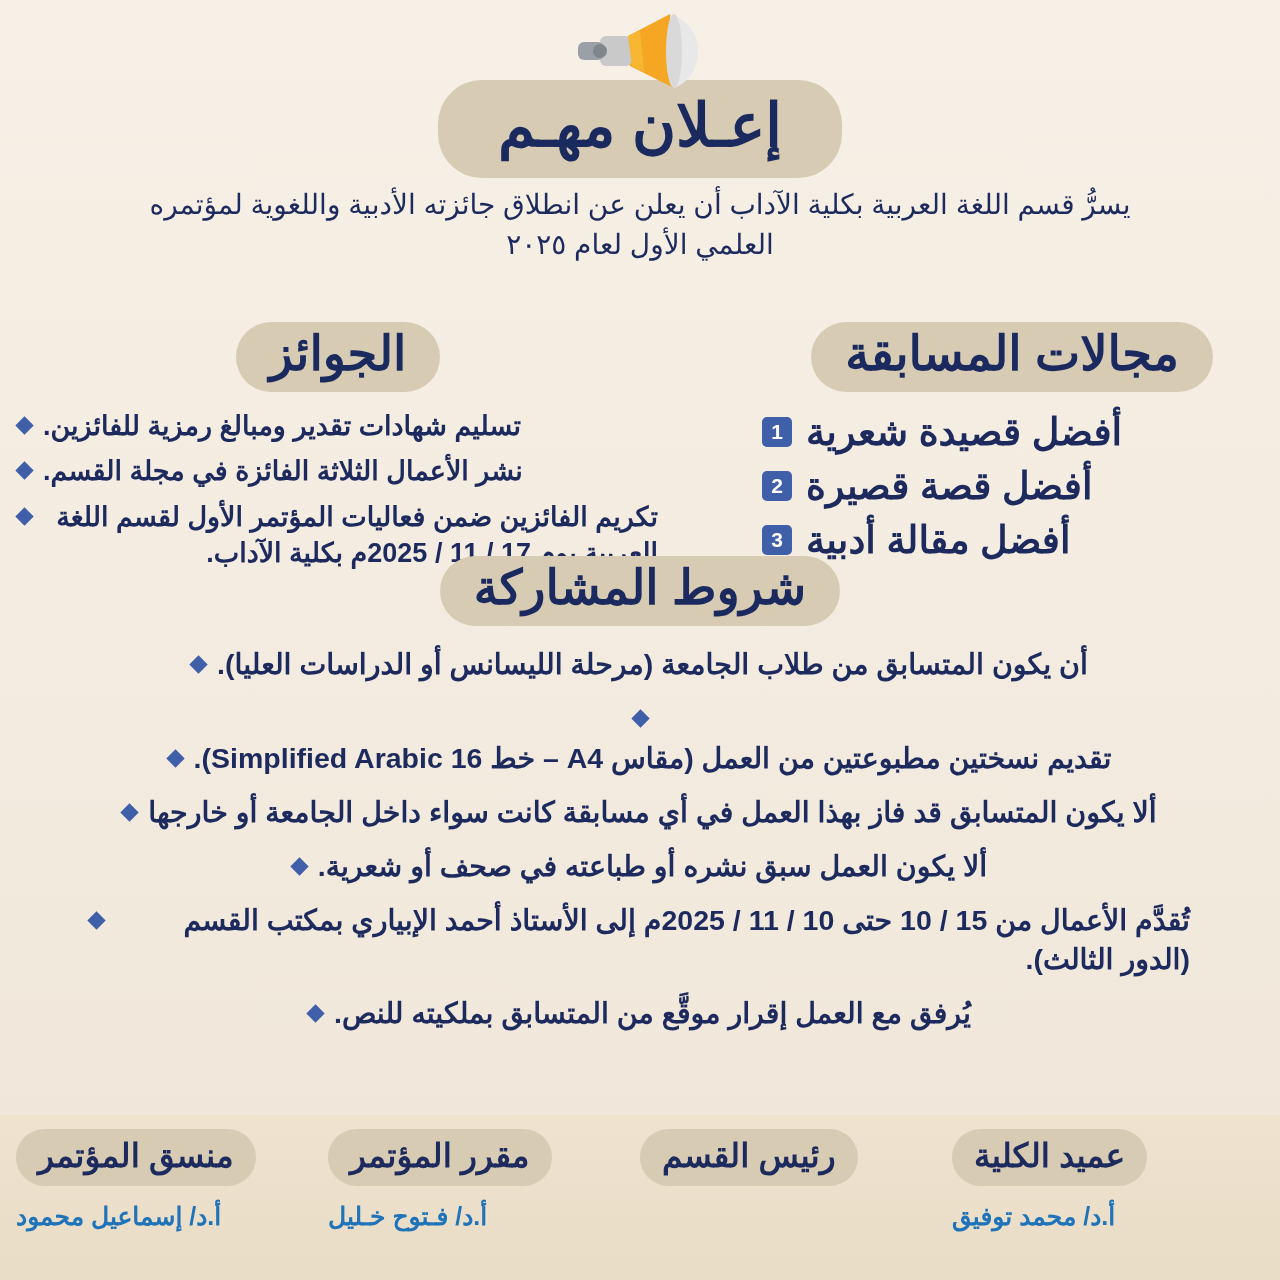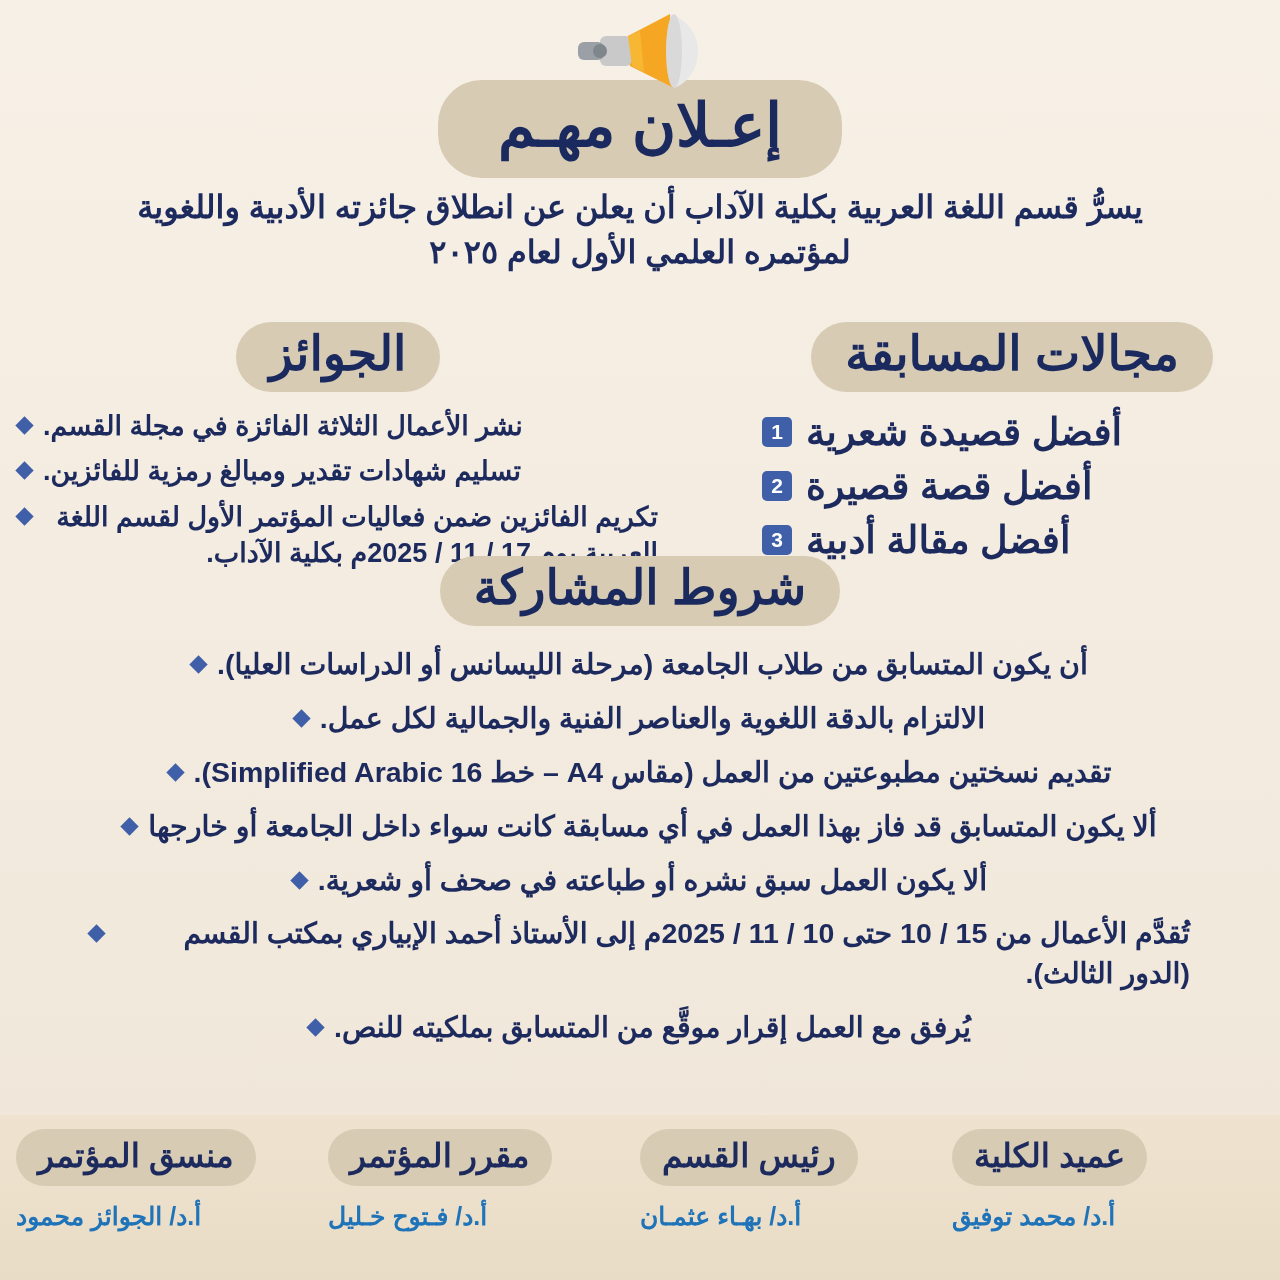--- a/index.html
+++ b/index.html
@@ -61,22 +61,22 @@
     text-align: center;
   }
 
   .intro {
     position: absolute;
     top: 185px;
     left: 0;
     width: 100%;
     text-align: center;
     color: #1d2a5e;
-    font-size: 32px;
-    font-weight: bold;
+    font-size: 28px;
+    font-weight: normal;
     line-height: 1.42;
     padding: 0 120px;
     box-sizing: border-box;
   }
 
   
   .band {
     position: absolute;
     top: 322px;
     left: 0;
@@ -267,46 +267,45 @@
           <span class="numtext">أفضل مقالة أدبية</span>
         </div>
       </div>
     </div>
 
     <div class="col-left">
       <span class="pill pill-sec">الجوائز</span>
       <div class="bullets">
         <div class="bitem">
           <span class="diamond"></span>
-          <span class="btext">نشر الأعمال الثلاثة الفائزة في مجلة القسم.</span>
+          <span class="btext">تسليم شهادات تقدير ومبالغ رمزية للفائزين.</span>
         </div>
         <div class="bitem">
           <span class="diamond"></span>
-          <span class="btext">تسليم شهادات تقدير ومبالغ رمزية للفائزين.</span>
+          <span class="btext">نشر الأعمال الثلاثة الفائزة في مجلة القسم.</span>
         </div>
         <div class="bitem">
           <span class="diamond"></span>
           <span class="btext">تكريم الفائزين ضمن فعاليات المؤتمر الأول لقسم اللغة العربية يوم 17 / 11 / 2025م بكلية الآداب.</span>
         </div>
       </div>
     </div>
   </div>
 
   <div class="cond-head">
     <span class="pill pill-sec">شروط المشاركة</span>
   </div>
 
   <div class="cond-list">
     <div class="bitem">
       <span class="diamond"></span>
       <span class="btext">أن يكون المتسابق من طلاب الجامعة (مرحلة الليسانس أو الدراسات العليا).</span>
     </div>
     <div class="bitem">
       <span class="diamond"></span>
-      <span class="btext">الالتزام بالدقة اللغوية والعناصر الفنية والجمالية لكل عمل.</span>
     </div>
     <div class="bitem">
       <span class="diamond"></span>
       <span class="btext">تقديم نسختين مطبوعتين من العمل (مقاس A4 – خط Simplified Arabic 16).</span>
     </div>
     <div class="bitem">
       <span class="diamond"></span>
       <span class="btext">ألا يكون المتسابق قد فاز بهذا العمل في أي مسابقة كانت سواء داخل الجامعة أو خارجها</span>
     </div>
     <div class="bitem">
@@ -323,25 +322,24 @@
     </div>
   </div>
 
   <div class="footer">
     <div class="fcell">
       <div class="frole">عميد الكلية</div>
       <div class="fname">أ.د/ محمد توفيق</div>
     </div>
     <div class="fcell">
       <div class="frole">رئيس القسم</div>
-      <div class="fname">أ.د/ بهـاء عثمـان</div>
     </div>
     <div class="fcell">
       <div class="frole">مقرر المؤتمر</div>
       <div class="fname">أ.د/ فـتوح خـليل</div>
     </div>
     <div class="fcell">
       <div class="frole">منسق المؤتمر</div>
-      <div class="fname">أ.د/ الجوائز محمود</div>
+      <div class="fname">أ.د/ إسماعيل محمود</div>
     </div>
   </div>
 
 </div>
 
 </body></html>

